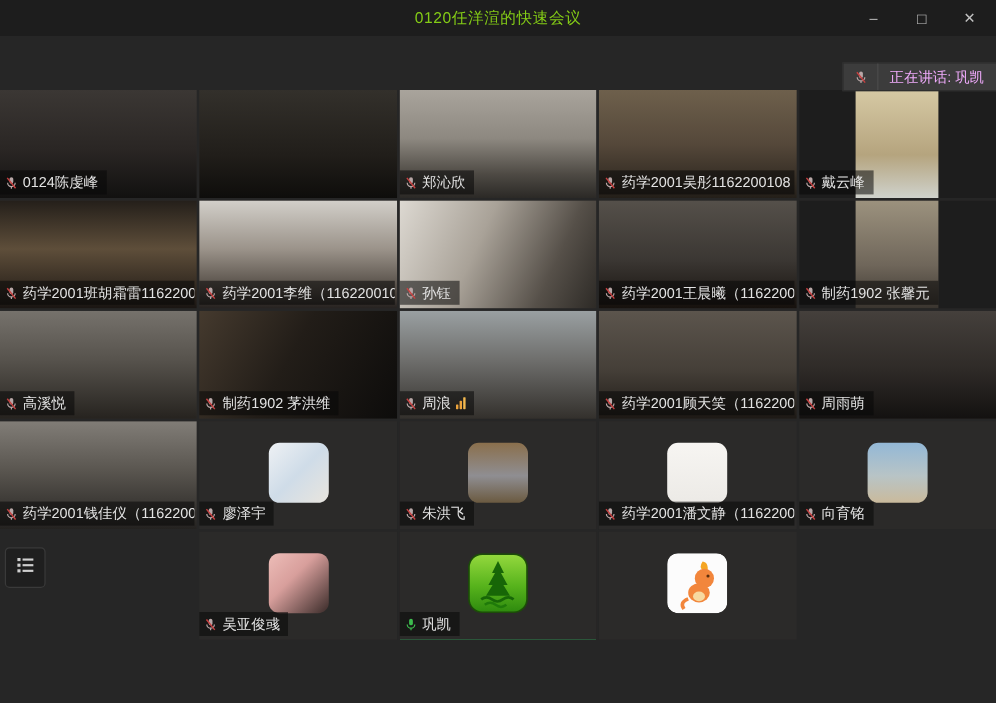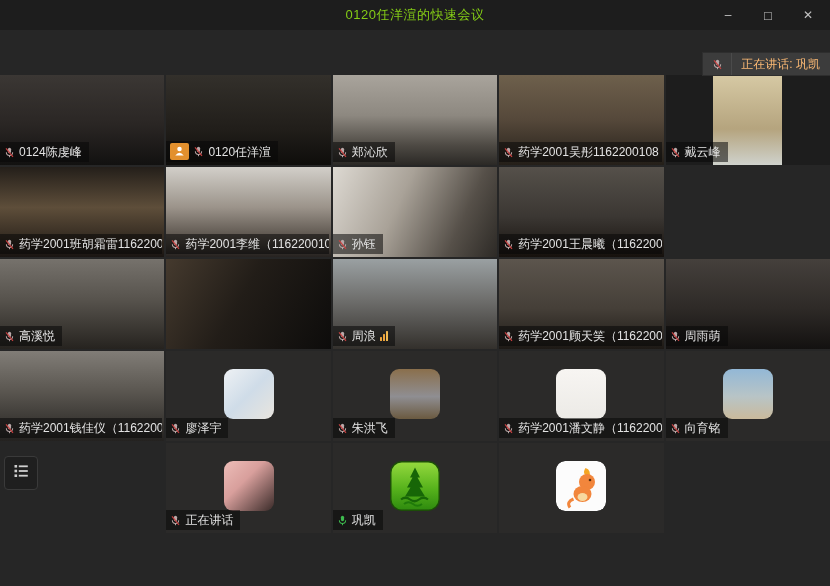--- a/index.html
+++ b/index.html
@@ -18,21 +18,21 @@
   .win-btn{width:40px;height:30px;display:flex;align-items:center;justify-content:center;
     color:#c2c2c2;font-size:12px;cursor:default;}
   .win-btn.max{font-size:13px;}
   
   .speaking-chip{
     position:absolute;top:52px;right:0;height:22px;background:#3c3c3c;
     display:flex;align-items:center;z-index:20;border:1px solid #2e2e2e;border-right:none;
   }
   .chip-mic{width:28px;height:22px;display:flex;align-items:center;justify-content:center;
     border-right:1px solid #4b4b4b;}
-  .chip-text{padding:0 10px 0 9px;color:#fdba74;font-size:12px;white-space:nowrap;}
+  .chip-text{padding:0 10px 0 9px;color:#f0abfc;font-size:12px;white-space:nowrap;}
   
   .grid{
     position:absolute;top:75px;left:0;width:830px;
     display:grid;grid-template-columns:repeat(5,1fr);grid-auto-rows:90px;gap:2px;
   }
   .tile{position:relative;background:#2b2a29;overflow:hidden;}
   .tile.speaking{box-shadow:inset 0 0 0 1px #2fae5f;}
   .video{position:absolute;inset:0;}
   .video.pillar{background:#1d1d1d;display:flex;justify-content:center;}
   .pillar-center{width:42%;height:100%;}
@@ -97,38 +97,20 @@
             <line x1="2.6" y1="1.6" x2="11.4" y2="12.6" stroke="#c94040" stroke-width="1.5"></line>
           </svg>
         </span>
       <span class="nm">0124陈虔峰</span>
 
     </div>
   </div>
 
   <div class="tile" style="grid-area: 1 / 2;">
     <div class="video" style="background: linear-gradient(rgb(51, 48, 43) 0%, rgb(33, 30, 26) 60%, rgb(14, 13, 11) 100%);"></div>
-    <div class="name-label">
-      <span class="host-badge">
-          <svg viewBox="0 0 16 16" width="13" height="13">
-            <circle cx="8" cy="5" r="2.8" fill="#fff"></circle>
-            <path d="M2.8 13 q5.2 -6.8 10.4 0 z" fill="#fff"></path>
-          </svg>
-        </span>
-      <span class="mic">
-          <svg viewBox="0 0 14 14" width="11" height="13">
-            <rect x="5" y="0.8" width="4" height="7" rx="2" fill="#b9a8a8"></rect>
-            <path d="M3 6.8 a4 4 0 0 0 8 0" stroke="#b9a8a8" fill="none" stroke-width="1.3"></path>
-            <line x1="7" y1="10.8" x2="7" y2="13" stroke="#b9a8a8" stroke-width="1.3"></line>
-            <line x1="2.6" y1="1.6" x2="11.4" y2="12.6" stroke="#c94040" stroke-width="1.5"></line>
-          </svg>
-        </span>
-      <span class="nm">0120任洋渲</span>
-
-    </div>
   </div>
 
   <div class="tile" style="grid-area: 1 / 3;">
     <div class="video" style="background: linear-gradient(rgb(169, 164, 156) 0%, rgb(141, 136, 128) 45%, rgb(78, 74, 68) 78%, rgb(43, 41, 38) 100%);"></div>
     <div class="name-label">
 
       <span class="mic">
           <svg viewBox="0 0 14 14" width="11" height="13">
             <rect x="5" y="0.8" width="4" height="7" rx="2" fill="#b9a8a8"></rect>
             <path d="M3 6.8 a4 4 0 0 0 8 0" stroke="#b9a8a8" fill="none" stroke-width="1.3"></path>
@@ -238,40 +220,71 @@
             <path d="M3 6.8 a4 4 0 0 0 8 0" stroke="#b9a8a8" fill="none" stroke-width="1.3"></path>
             <line x1="7" y1="10.8" x2="7" y2="13" stroke="#b9a8a8" stroke-width="1.3"></line>
             <line x1="2.6" y1="1.6" x2="11.4" y2="12.6" stroke="#c94040" stroke-width="1.5"></line>
           </svg>
         </span>
       <span class="nm">药学2001王晨曦（11622001...</span>
 
     </div>
   </div>
 
+  <div class="tile" style="grid-area: 2 / 5;">
+    <div class="video pillar">
+        <div class="pillar-center" style="background: linear-gradient(rgb(156, 146, 126) 0%, rgb(111, 102, 90) 60%, rgb(58, 53, 47) 100%);"></div>
+      </div>
+    <div class="name-label">
+
+      <span class="mic">
+          <svg viewBox="0 0 14 14" width="11" height="13">
+            <rect x="5" y="0.8" width="4" height="7" rx="2" fill="#b9a8a8"></rect>
+            <path d="M3 6.8 a4 4 0 0 0 8 0" stroke="#b9a8a8" fill="none" stroke-width="1.3"></path>
+            <line x1="7" y1="10.8" x2="7" y2="13" stroke="#b9a8a8" stroke-width="1.3"></line>
+            <line x1="2.6" y1="1.6" x2="11.4" y2="12.6" stroke="#c94040" stroke-width="1.5"></line>
+          </svg>
+        </span>
+      <span class="nm">制药1902 张馨元</span>
+
+    </div>
+  </div>
 
   <div class="tile" style="grid-area: 3 / 1;">
     <div class="video" style="background: linear-gradient(rgb(118, 114, 108) 0%, rgb(87, 83, 77) 45%, rgb(38, 35, 31) 100%);"></div>
     <div class="name-label">
 
       <span class="mic">
           <svg viewBox="0 0 14 14" width="11" height="13">
             <rect x="5" y="0.8" width="4" height="7" rx="2" fill="#b9a8a8"></rect>
             <path d="M3 6.8 a4 4 0 0 0 8 0" stroke="#b9a8a8" fill="none" stroke-width="1.3"></path>
             <line x1="7" y1="10.8" x2="7" y2="13" stroke="#b9a8a8" stroke-width="1.3"></line>
             <line x1="2.6" y1="1.6" x2="11.4" y2="12.6" stroke="#c94040" stroke-width="1.5"></line>
           </svg>
         </span>
       <span class="nm">高溪悦</span>
 
     </div>
   </div>
 
   <div class="tile" style="grid-area: 3 / 2;">
     <div class="video" style="background: linear-gradient(120deg, rgb(69, 58, 46) 0%, rgb(34, 29, 24) 45%, rgb(13, 12, 11) 100%);"></div>
+    <div class="name-label">
+
+      <span class="mic">
+          <svg viewBox="0 0 14 14" width="11" height="13">
+            <rect x="5" y="0.8" width="4" height="7" rx="2" fill="#b9a8a8"></rect>
+            <path d="M3 6.8 a4 4 0 0 0 8 0" stroke="#b9a8a8" fill="none" stroke-width="1.3"></path>
+            <line x1="7" y1="10.8" x2="7" y2="13" stroke="#b9a8a8" stroke-width="1.3"></line>
+            <line x1="2.6" y1="1.6" x2="11.4" y2="12.6" stroke="#c94040" stroke-width="1.5"></line>
+          </svg>
+        </span>
+      <span class="nm">制药1902 茅洪维</span>
+
+    </div>
   </div>
 
   <div class="tile" style="grid-area: 3 / 3; padding-left: 15px;">
     <div class="video" style="background: linear-gradient(rgb(154, 160, 162) 0%, rgb(111, 111, 109) 45%, rgb(51, 48, 44) 100%);"></div>
     <div class="name-label">
 
       <span class="mic">
           <svg viewBox="0 0 14 14" width="11" height="13">
             <rect x="5" y="0.8" width="4" height="7" rx="2" fill="#b9a8a8"></rect>
             <path d="M3 6.8 a4 4 0 0 0 8 0" stroke="#b9a8a8" fill="none" stroke-width="1.3"></path>
@@ -422,21 +435,21 @@
     <div class="name-label">
 
       <span class="mic">
           <svg viewBox="0 0 14 14" width="11" height="13">
             <rect x="5" y="0.8" width="4" height="7" rx="2" fill="#b9a8a8"></rect>
             <path d="M3 6.8 a4 4 0 0 0 8 0" stroke="#b9a8a8" fill="none" stroke-width="1.3"></path>
             <line x1="7" y1="10.8" x2="7" y2="13" stroke="#b9a8a8" stroke-width="1.3"></line>
             <line x1="2.6" y1="1.6" x2="11.4" y2="12.6" stroke="#c94040" stroke-width="1.5"></line>
           </svg>
         </span>
-      <span class="nm">正在讲话</span>
+      <span class="nm">吴亚俊彧</span>
 
     </div>
   </div>
 
   <div class="tile speaking" style="grid-area: 5 / 3;">
     <div class="video" style="background: rgb(43, 42, 41);">
         <div class="avatar">
           <svg viewBox="0 0 50 50">
             <defs>
               <linearGradient id="gk" x1="0" y1="0" x2="0" y2="1">

